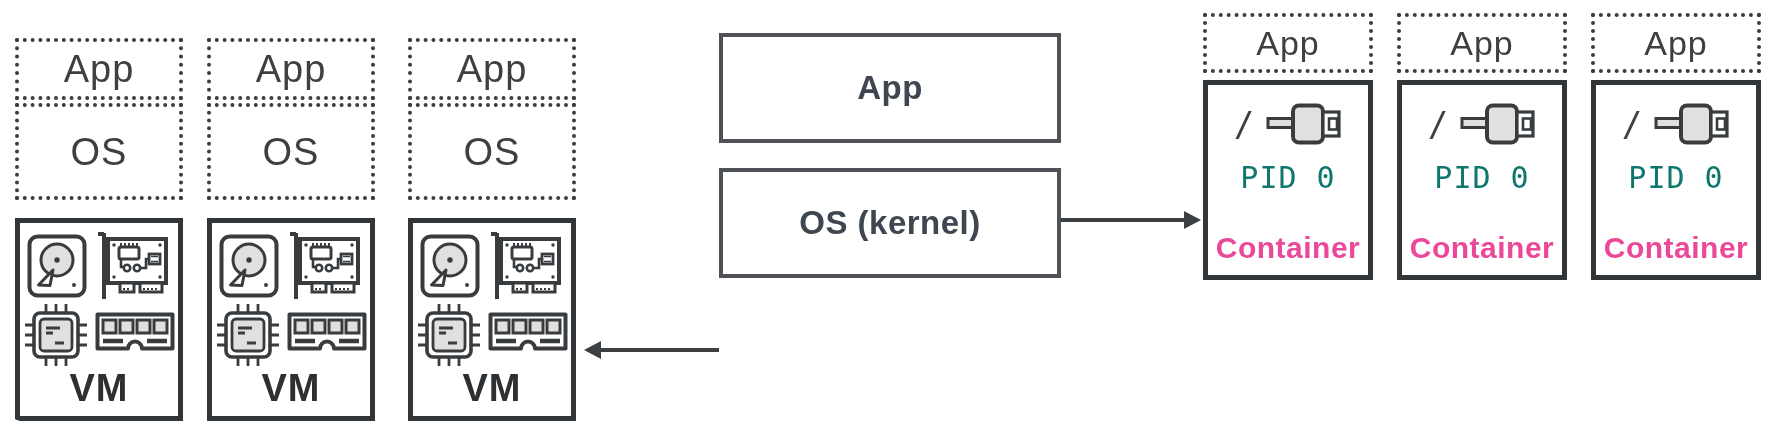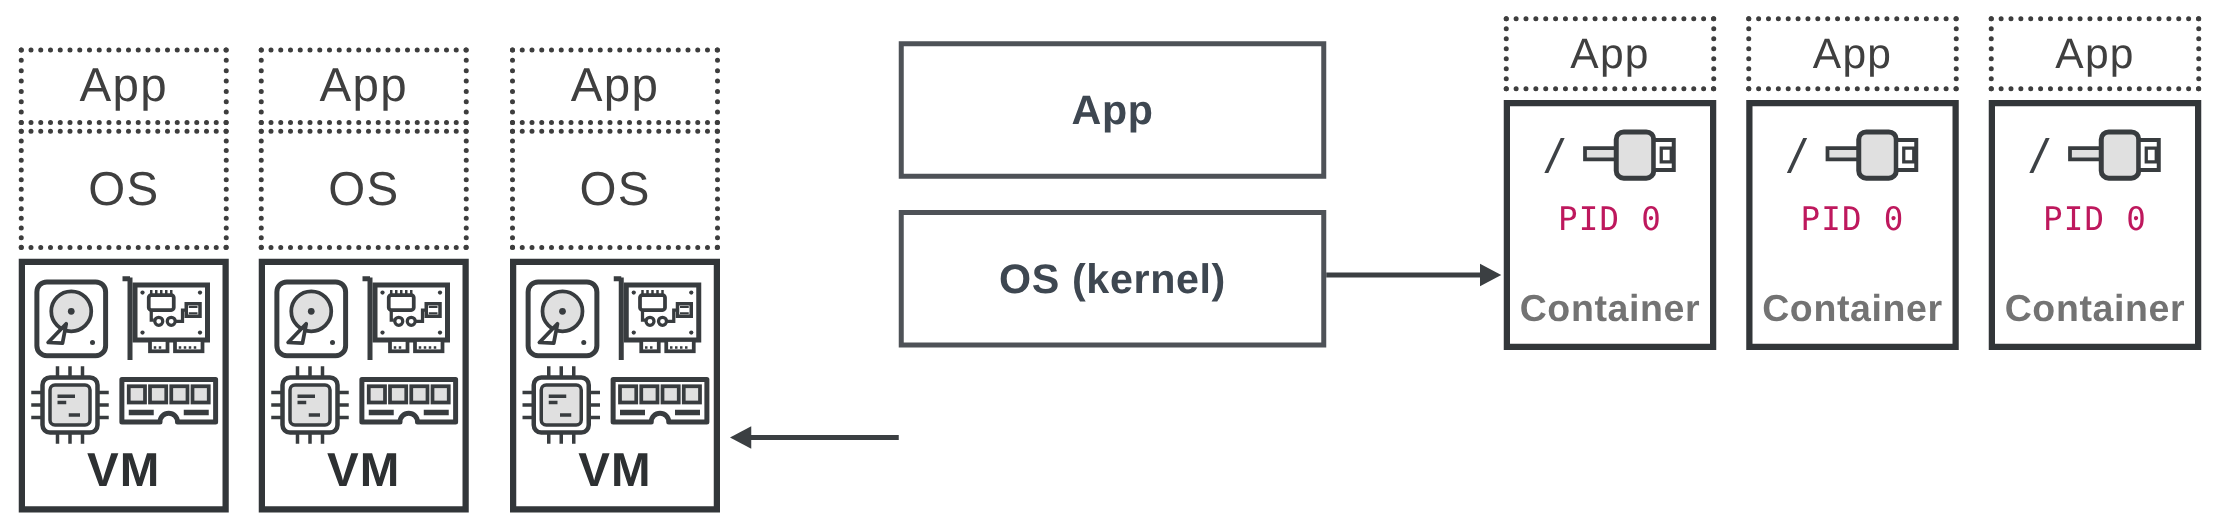--- a/index.html
+++ b/index.html
@@ -31,36 +31,36 @@
   .vm-word {
     font-weight:800; font-size:38px; color:#2d3032; letter-spacing:1px; margin-top:2px; line-height:1;
   }
   .icon-row { display:flex; align-items:center; justify-content:center; gap:7px; }
   .row1 { margin-top:8px; }
   .row2 { margin-top:2px; }
   .plug-row { margin-top:16px; display:flex; align-items:center; justify-content:center; gap:12px; }
   .slash-glyph { font-family:"DejaVu Sans Mono", monospace; font-size:34px; color:#3d4145; line-height:1; }
   .pid-text {
     margin-top:16px; text-align:left; font-family:"DejaVu Sans Mono", monospace;
-    font-size:26px; color:#be185d; letter-spacing:1px; line-height:1;
+    font-size:30px; color:#0f766e; letter-spacing:1px; line-height:1;
   }
   .container-word {
     margin-top:auto; margin-bottom:12px; text-align:center;
-    font-weight:700; font-size:30px; color:#737373; letter-spacing:0.5px; line-height:1;
+    font-weight:700; font-size:30px; color:#ec4899; letter-spacing:0.5px; line-height:1;
   }
   .arrow-line { position:absolute; height:4px; background:#3b3f42; }
   .arrow-head { position:absolute; width:0; height:0; border-top:9px solid transparent; border-bottom:9px solid transparent; }
   .head-right { border-left:17px solid #3b3f42; }
   .head-left  { border-right:17px solid #3b3f42; }
 
   
   .vm-col   { position:absolute; top:0; width:168px; height:422px; }
   .vm-app   { left:0; top:38px;  width:168px; height:62px; }
   .vm-os    { left:0; top:103px; width:168px; height:97px; }
-  .vm-hw    { left:0; top:207px; width:168px; height:203px; }
+  .vm-hw    { left:0; top:218px; width:168px; height:203px; }
 
   
   .ct-col   { position:absolute; top:0; width:170px; height:300px; }
   .ct-app   { left:0; top:13px; width:170px; height:60px; }
   .ct-body  { left:0; top:80px; width:170px; height:200px; }
 </style>
 </head>
 <body>
 
 <div class="canvas">

